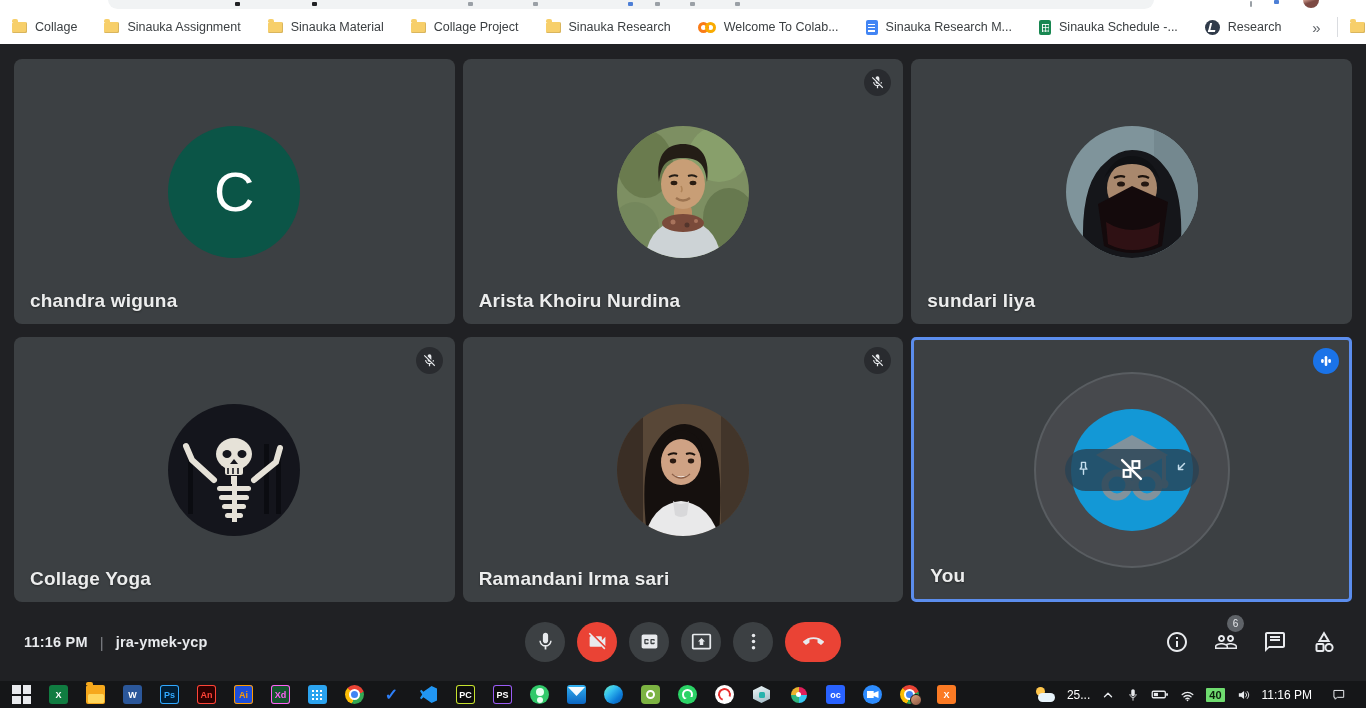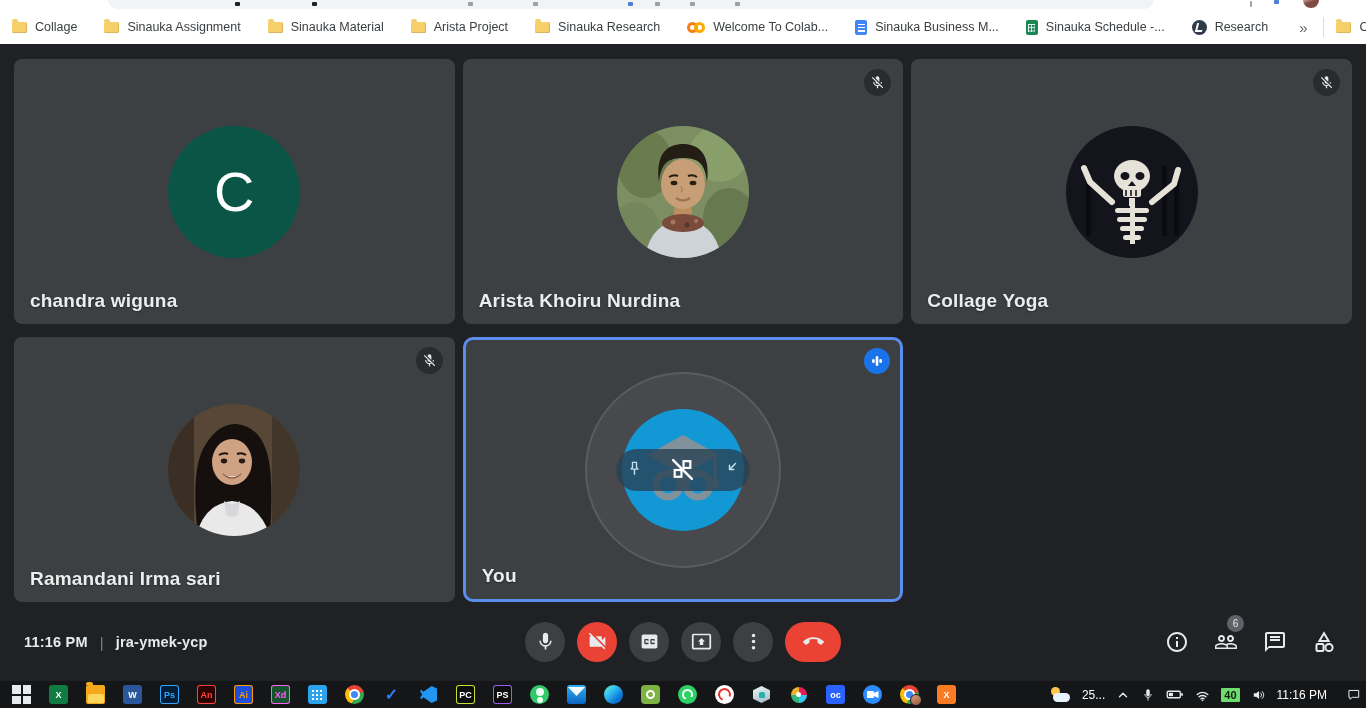--- a/index.html
+++ b/index.html
@@ -39,21 +39,21 @@
                       border-left:2px solid #fff;border-bottom:2px solid #fff;transform:skewX(-14deg);}
   .bm-right{margin-left:auto;display:flex;align-items:center;gap:12px;}
   .bm-chevron{font-size:15px;color:#5f6368;cursor:pointer;padding:0 4px;}
   .bm-divider{width:1px;height:20px;background:#dadce0;}
 
   
   .meet-stage{position:absolute;top:44px;left:0;width:1366px;height:637px;background:#202124;}
   .tile-grid{position:absolute;top:15px;left:14px;right:14px;height:543px;
              display:grid;grid-template-columns:repeat(3,1fr);grid-template-rows:265px 265px;gap:13px 8px;}
   .tile{position:relative;background:#3c4043;border-radius:8px;box-sizing:border-box;cursor:pointer;}
-  .tile.active{border:3px solid #5b8ded;border-radius:10px;}
+  .tile.active{border:3px solid #5b8ded;border-radius:5px;}
   .p-name{position:absolute;left:16px;bottom:12px;font-size:19px;font-weight:bold;color:#eceded;
           letter-spacing:.2px;text-shadow:0 1px 2px rgba(0,0,0,.4);}
   .avatar{position:absolute;left:50%;top:50%;transform:translate(-50%,-50%);width:132px;height:132px;
           border-radius:50%;overflow:hidden;}
   .initial-avatar{display:flex;align-items:center;justify-content:center;background:#0b5547;}
   .initial-avatar span{font-size:56px;color:#fff;font-family:"Liberation Sans",sans-serif;}
   .mic-badge{position:absolute;top:10px;right:12px;width:27px;height:27px;border-radius:50%;
              background:rgba(38,40,44,.85);display:flex;align-items:center;justify-content:center;}
   .mic-badge svg{width:15px;height:15px;fill:#e8eaed;}
 
@@ -131,21 +131,21 @@
                       border-radius:1.5px;z-index:2;}
   .tb-flower{background:transparent;}
   .tb-flower::after{content:"";position:absolute;inset:1.5px;border-radius:50%;
                     background:conic-gradient(#e01e5a 0 25%,#36c5f0 0 50%,#2eb67d 0 75%,#ecb22e 0);}
   .tb-flower::before{content:"";position:absolute;left:7px;top:7px;width:5px;height:5px;border-radius:50%;
                      background:#fff;z-index:2;}
   .tb-bluecam{border-radius:50%;background:#2d8cff;}
   .tb-bluecam::after{content:"";position:absolute;left:3.5px;top:6px;width:12px;height:7px;background:#fff;
                      clip-path:polygon(0 0,60% 0,60% 30%,100% 0,100% 100%,60% 70%,60% 100%,0 100%);}
 
-  .tray{margin-left:auto;display:flex;align-items:center;gap:11px;padding-right:4px;color:#fff;}
+  .tray{margin-left:auto;display:flex;align-items:center;gap:11px;padding-right:19px;color:#fff;}
   .tray-item{display:flex;align-items:center;cursor:pointer;}
   .tray svg{stroke:#e8eaed;fill:none;stroke-width:1.6;stroke-linecap:round;stroke-linejoin:round;}
   .tray-text{font-size:12px;color:#fff;white-space:nowrap;}
   .tray-weather{width:22px;height:16px;position:relative;}
   .tray-weather::before{content:"";position:absolute;left:2px;top:0;width:9px;height:9px;border-radius:50%;background:#ffc64d;}
   .tray-weather::after{content:"";position:absolute;left:4px;top:6px;width:17px;height:9px;background:#e8f4fb;border-radius:6px;}
   .batt-badge{background:#6fdc6f;color:#0c200c;font-size:11px;font-weight:bold;padding:1px 3px;border-radius:1px;}
   .tray-clock{font-size:12px;}
 </style>
 </head>
@@ -175,33 +175,33 @@
       <div class="bm-item">
         <span class="bi bi-folder"></span>
         <span class="bm-label">Sinauka Assignment</span>
       </div>
       <div class="bm-item">
         <span class="bi bi-folder"></span>
         <span class="bm-label">Sinauka Material</span>
       </div>
       <div class="bm-item">
         <span class="bi bi-folder"></span>
-        <span class="bm-label">Arista Project</span>
+        <span class="bm-label">Collage Project</span>
       </div>
       <div class="bm-item">
         <span class="bi bi-folder"></span>
         <span class="bm-label">Sinauka Research</span>
       </div>
       <div class="bm-item">
         <span class="bi bi-colab"></span>
         <span class="bm-label">Welcome To Colab...</span>
       </div>
       <div class="bm-item">
         <span class="bi bi-docs"></span>
-        <span class="bm-label">Sinauka Business M...</span>
+        <span class="bm-label">Sinauka Research M...</span>
       </div>
       <div class="bm-item">
         <span class="bi bi-sheets"></span>
         <span class="bm-label">Sinauka Schedule -...</span>
       </div>
       <div class="bm-item">
         <span class="bi bi-invision"></span>
         <span class="bm-label">Research</span>
       </div>
     </div>
@@ -249,20 +249,37 @@
         </svg>
       </div>
       <div class="mic-badge">
         <svg viewBox="0 0 24 24">
             <path d="M19 11h-1.7c0 .74-.16 1.43-.43 2.05l1.23 1.23c.56-.98.9-2.09.9-3.28zm-4.02.17c0-.06.02-.11.02-.17V5c0-1.66-1.34-3-3-3S9 3.34 9 5v.18l5.98 5.99zM4.27 3L3 4.27l6.01 6.01V11c0 1.66 1.34 3 3 3 .23 0 .44-.03.65-.08l1.66 1.66c-.71.33-1.5.52-2.31.52-2.76 0-5.3-2.1-5.3-5.1H5c0 3.41 2.72 6.23 6 6.72V21h2v-3.28c.91-.13 1.77-.45 2.54-.9L19.73 21 21 19.73 4.27 3z"></path>
           </svg>
       </div>
       <span class="p-name">Arista Khoiru Nurdina</span>
     </div>
 
+    <div class="tile">
+      <div class="avatar">
+        <svg viewBox="0 0 132 132" width="132" height="132">
+          <rect width="132" height="132" fill="#7f949b"></rect>
+          <rect x="88" width="44" height="132" fill="#74888f"></rect>
+          <path d="M18 132 Q12 58 40 36 Q52 24 66 24 Q86 24 98 40 Q120 64 114 132 Z" fill="#15161a"></path>
+          <ellipse cx="66" cy="62" rx="25" ry="27" fill="#a9886d"></ellipse>
+          <path d="M38 52 Q48 30 66 30 Q86 30 94 54 Q84 38 66 38 Q48 38 38 52 Z" fill="#101114"></path>
+          <ellipse cx="55" cy="58" rx="4" ry="2.6" fill="#241812"></ellipse>
+          <ellipse cx="79" cy="58" rx="4" ry="2.6" fill="#241812"></ellipse>
+          <path d="M48 52 q6 -3 11 -1 M72 51 q6 -2 11 1" stroke="#1d130d" stroke-width="2.2" fill="none"></path>
+          <path d="M32 78 L66 60 L102 76 L96 120 Q66 134 38 120 Z" fill="#140a0c"></path>
+          <path d="M40 96 Q66 112 94 96 L92 118 Q66 130 42 118 Z" fill="#3d1518" opacity=".65"></path>
+        </svg>
+      </div>
+      <span class="p-name">sundari liya</span>
+    </div>
 
     <div class="tile">
       <div class="avatar">
         <svg viewBox="0 0 132 132" width="132" height="132">
           <rect width="132" height="132" fill="#14151c"></rect>
           <rect x="96" y="40" width="5" height="70" fill="#0b0c11"></rect>
           <rect x="108" y="46" width="5" height="64" fill="#0b0c11"></rect>
           <rect x="20" y="50" width="5" height="60" fill="#0b0c11"></rect>
           <g fill="#e6e2d8" stroke="#e6e2d8">
             <path d="M46 76 L24 56 L18 42" fill="none" stroke-width="6" stroke-linecap="round"></path>

